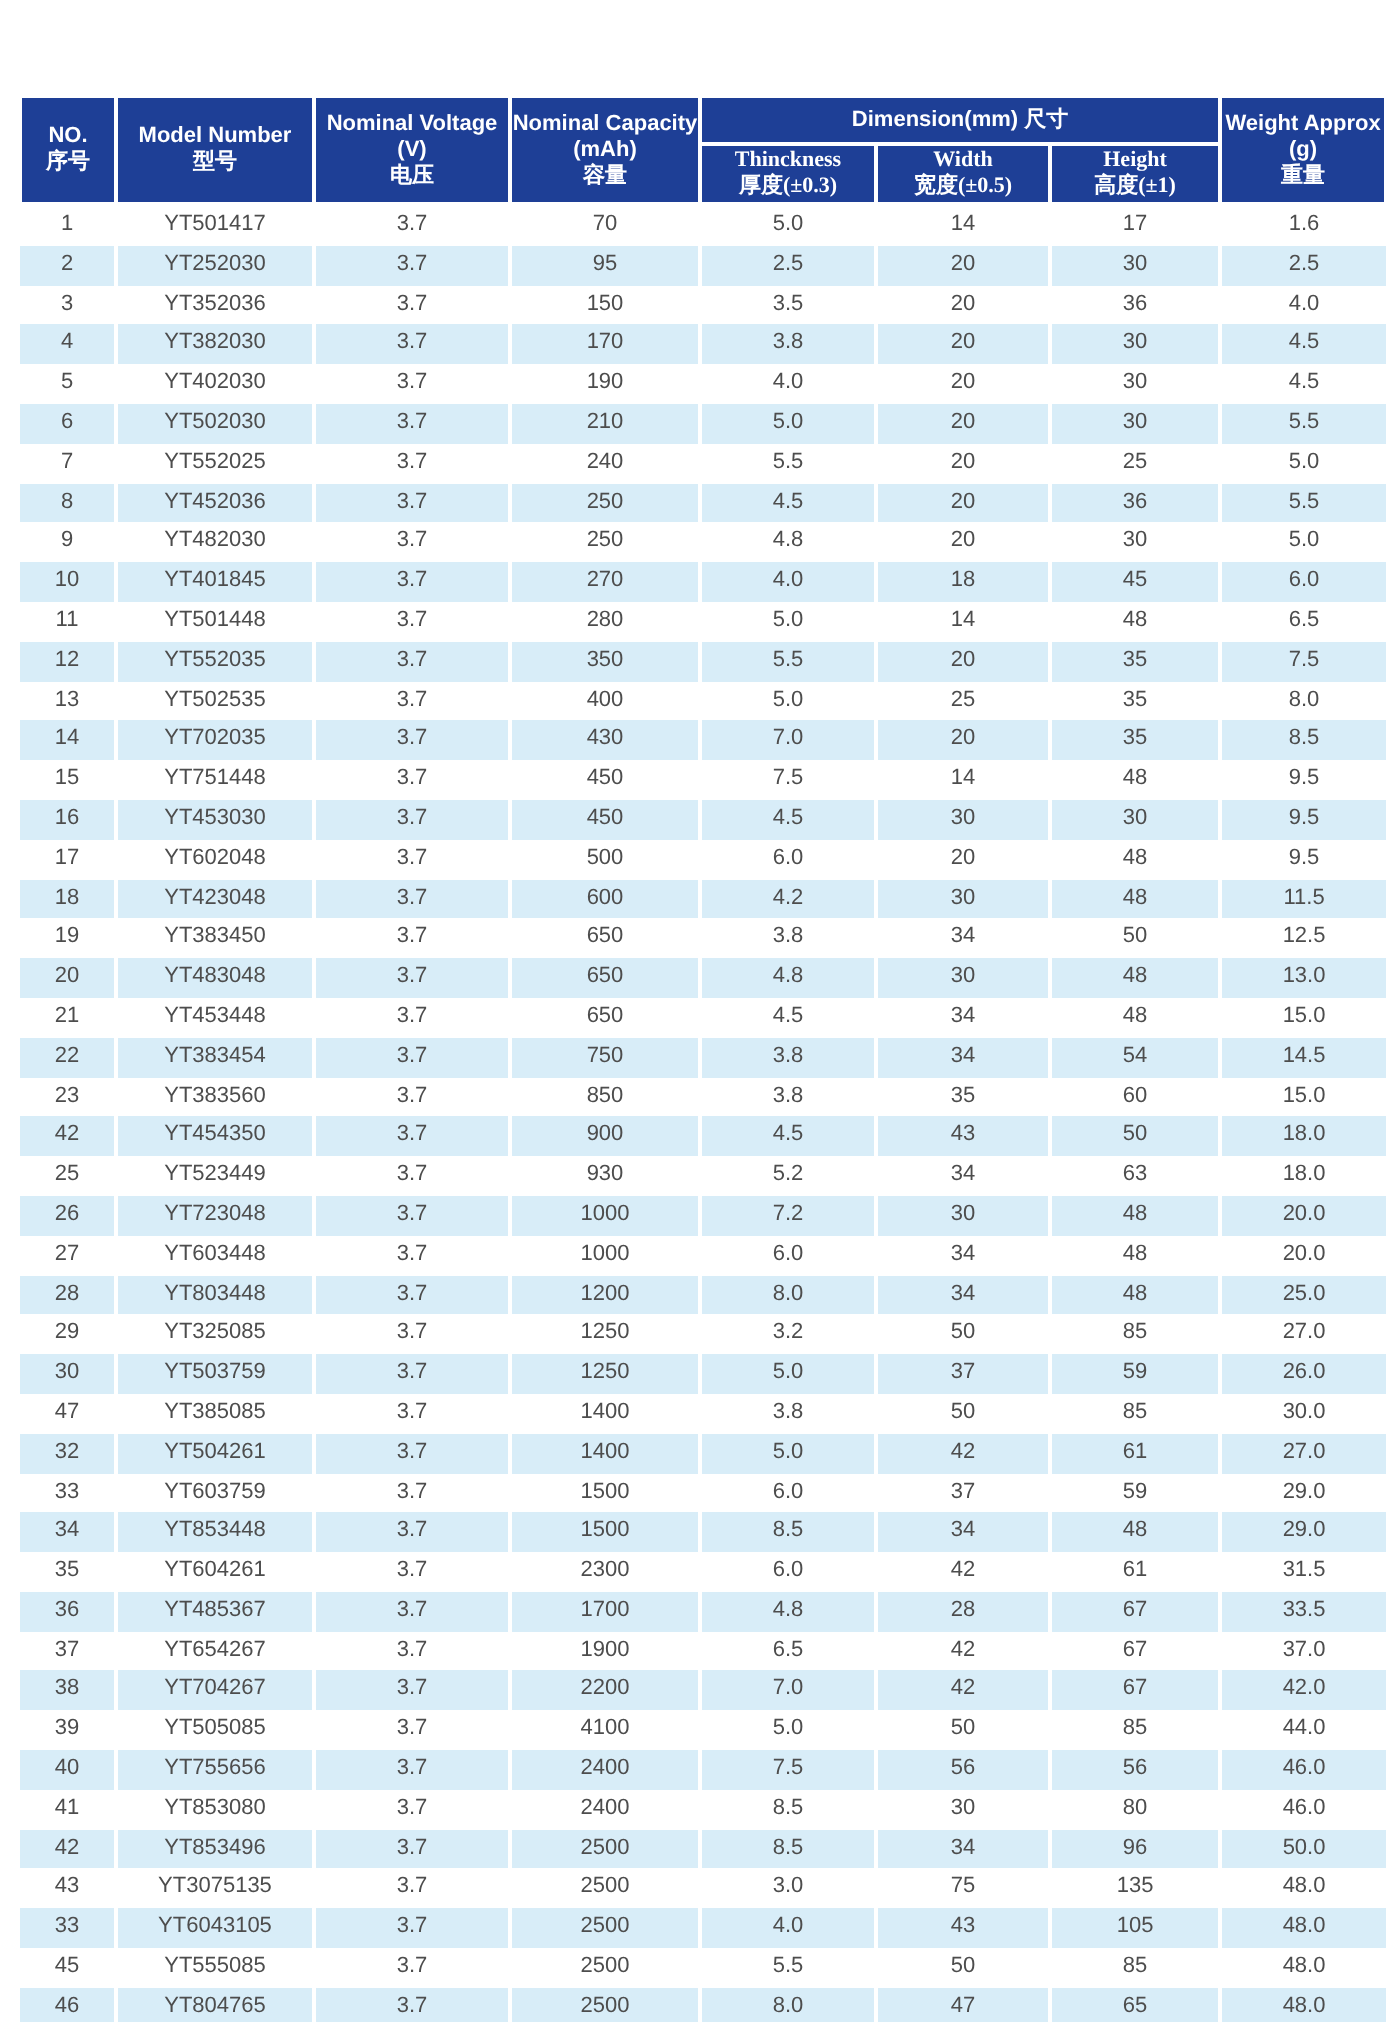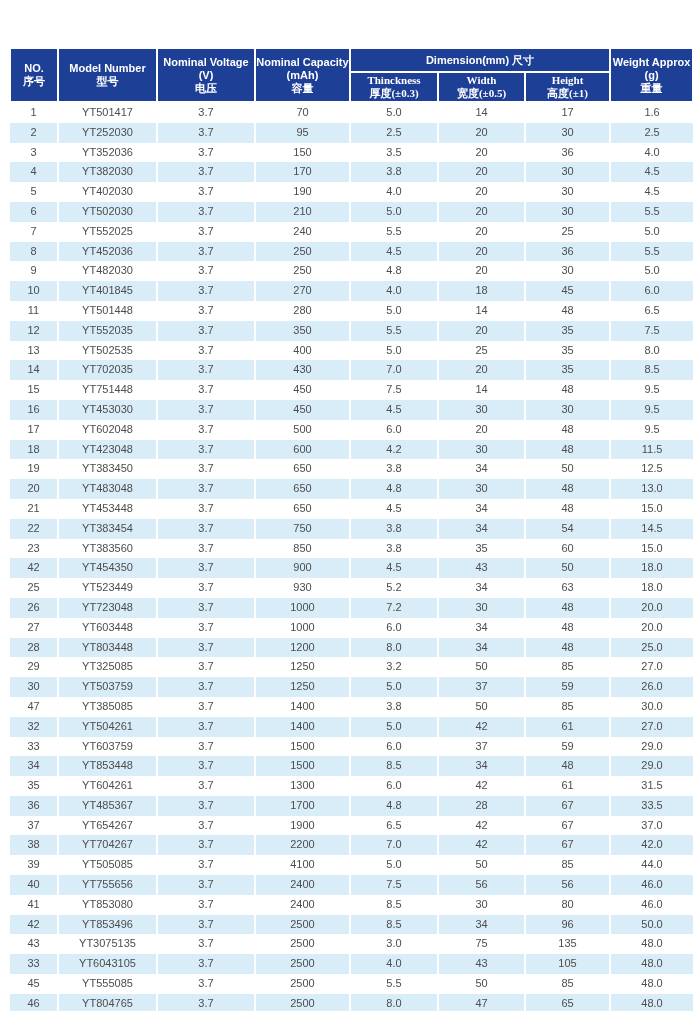--- a/index.html
+++ b/index.html
@@ -433,21 +433,21 @@
           <td>1500</td>
           <td>8.5</td>
           <td>34</td>
           <td>48</td>
           <td>29.0</td>
         </tr>
         <tr>
           <td>35</td>
           <td>YT604261</td>
           <td>3.7</td>
-          <td>1300</td>
+          <td>2300</td>
           <td>6.0</td>
           <td>42</td>
           <td>61</td>
           <td>31.5</td>
         </tr>
         <tr>
           <td>36</td>
           <td>YT485367</td>
           <td>3.7</td>
           <td>1700</td>

